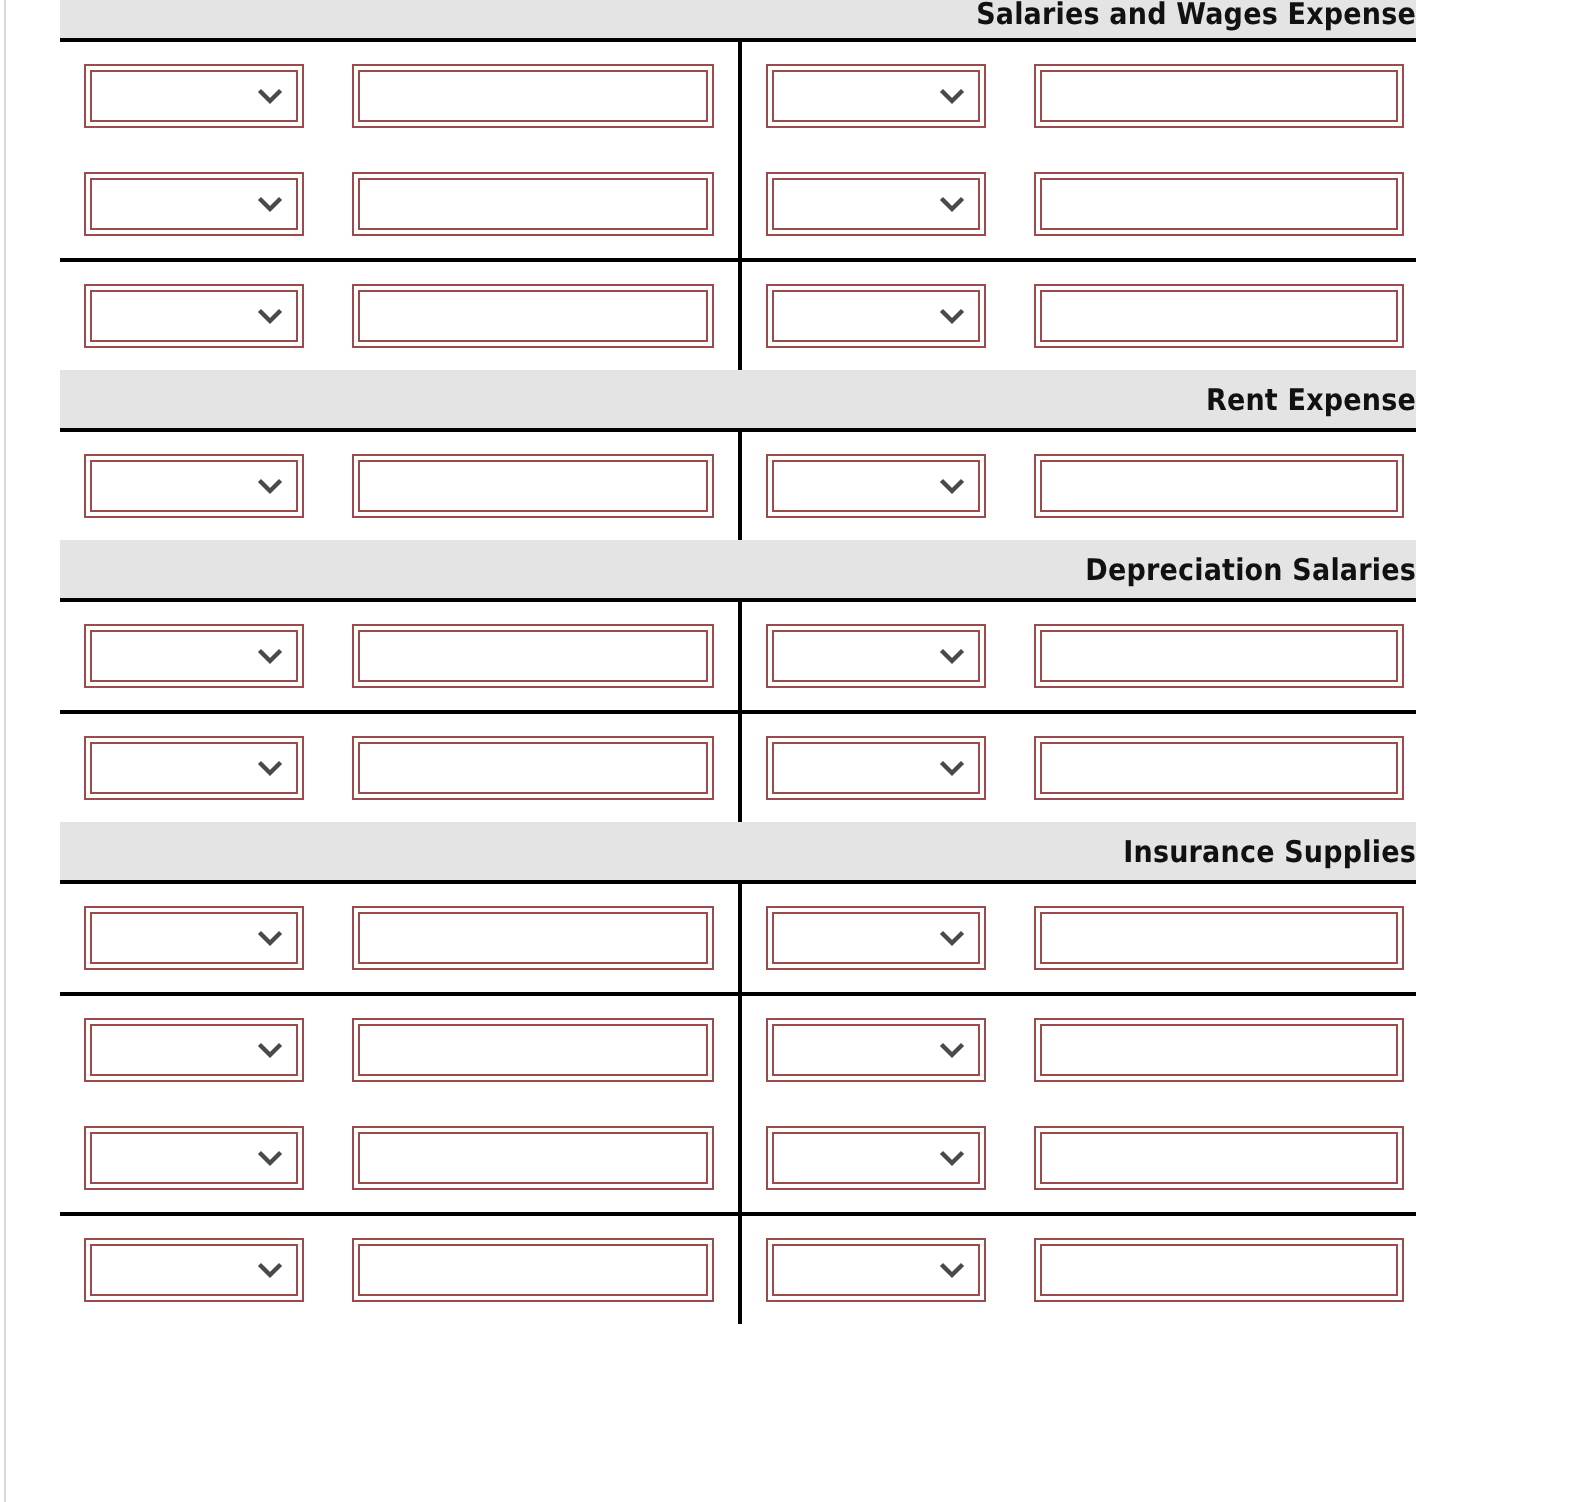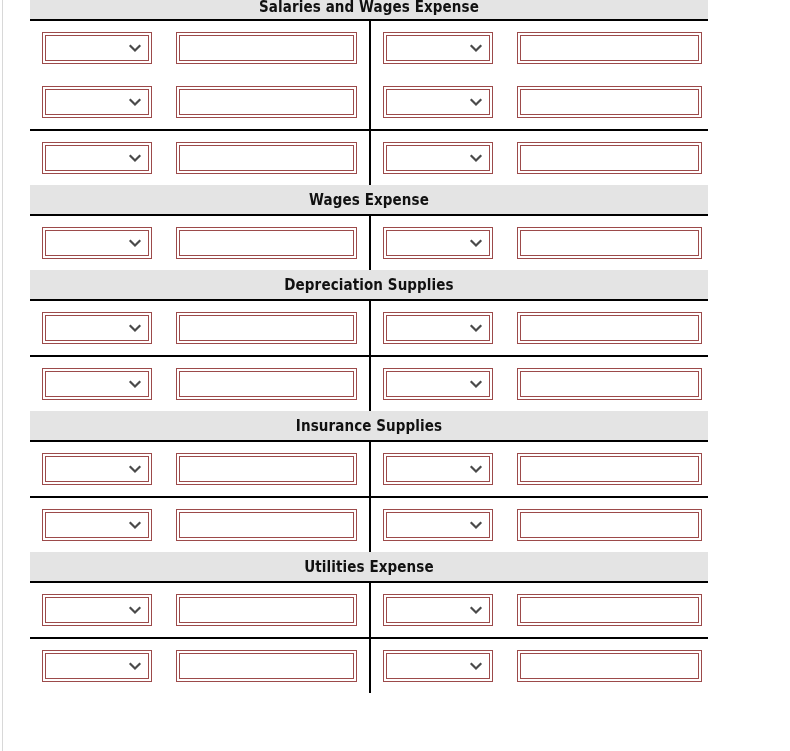--- a/index.html
+++ b/index.html
@@ -33,21 +33,21 @@
     width: 790px;
   }
 
   
   .section-header {
     margin: 0 82px 0 30px;
     background: #e4e4e4;
     border-bottom: 2px solid #000000;
     height: 31px;
     line-height: 31px;
-    text-align: center;
+    text-align: right;
     font-family: "DejaVu Sans Condensed", "Liberation Sans Narrow", "Liberation Sans", sans-serif;
     font-weight: bold;
     font-size: 15px;
     color: #111111;
     letter-spacing: 0.1px;
     box-sizing: border-box;
   }
   .section-header.clipped-top {
     height: 21px;
     line-height: 14px;
@@ -248,21 +248,21 @@
             </div>
           </div>
           <div class="field-shell amount-input wide-right">
             <div class="field-inner">
               <span class="amt-text"></span>
             </div>
           </div>
         </div>
       </div>
     </div>
-    <div class="section-header">Wages Expense</div>
+    <div class="section-header">Rent Expense</div>
     <div class="row-group">
       <div class="v-divider"></div>
       <div class="entry-row">
         <div class="row-half left">
           <div class="field-shell acct-select">
             <div class="field-inner">
               <span class="sel-text"></span>
               <svg class="chev" viewBox="0 0 14 14" aria-hidden="true">
                 <path d="M2.5 5 L7 9.5 L11.5 5" fill="none" stroke="#4a4a4a" stroke-width="2.2" stroke-linecap="square"></path>
               </svg>
@@ -284,21 +284,21 @@
             </div>
           </div>
           <div class="field-shell amount-input wide-right">
             <div class="field-inner">
               <span class="amt-text"></span>
             </div>
           </div>
         </div>
       </div>
     </div>
-    <div class="section-header">Depreciation Supplies</div>
+    <div class="section-header">Depreciation Salaries</div>
     <div class="row-group with-bottom-rule">
       <div class="v-divider"></div>
       <div class="entry-row">
         <div class="row-half left">
           <div class="field-shell acct-select">
             <div class="field-inner">
               <span class="sel-text"></span>
               <svg class="chev" viewBox="0 0 14 14" aria-hidden="true">
                 <path d="M2.5 5 L7 9.5 L11.5 5" fill="none" stroke="#4a4a4a" stroke-width="2.2" stroke-linecap="square"></path>
               </svg>
@@ -426,21 +426,20 @@
             </div>
           </div>
           <div class="field-shell amount-input wide-right">
             <div class="field-inner">
               <span class="amt-text"></span>
             </div>
           </div>
         </div>
       </div>
     </div>
-    <div class="section-header">Utilities Expense</div>
     <div class="row-group with-bottom-rule">
       <div class="v-divider"></div>
       <div class="entry-row">
         <div class="row-half left">
           <div class="field-shell acct-select">
             <div class="field-inner">
               <span class="sel-text"></span>
               <svg class="chev" viewBox="0 0 14 14" aria-hidden="true">
                 <path d="M2.5 5 L7 9.5 L11.5 5" fill="none" stroke="#4a4a4a" stroke-width="2.2" stroke-linecap="square"></path>
               </svg>

